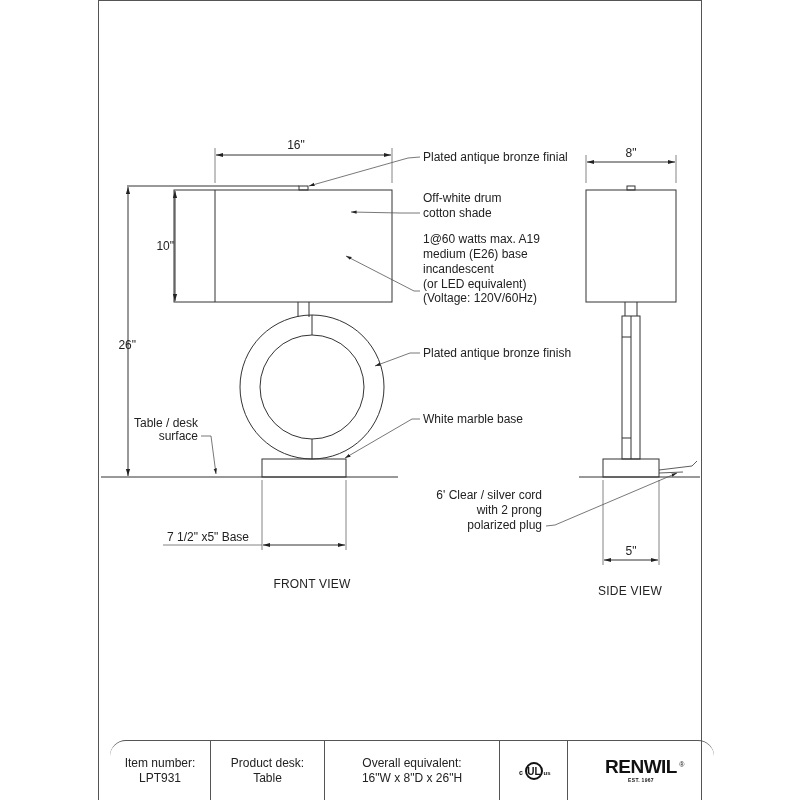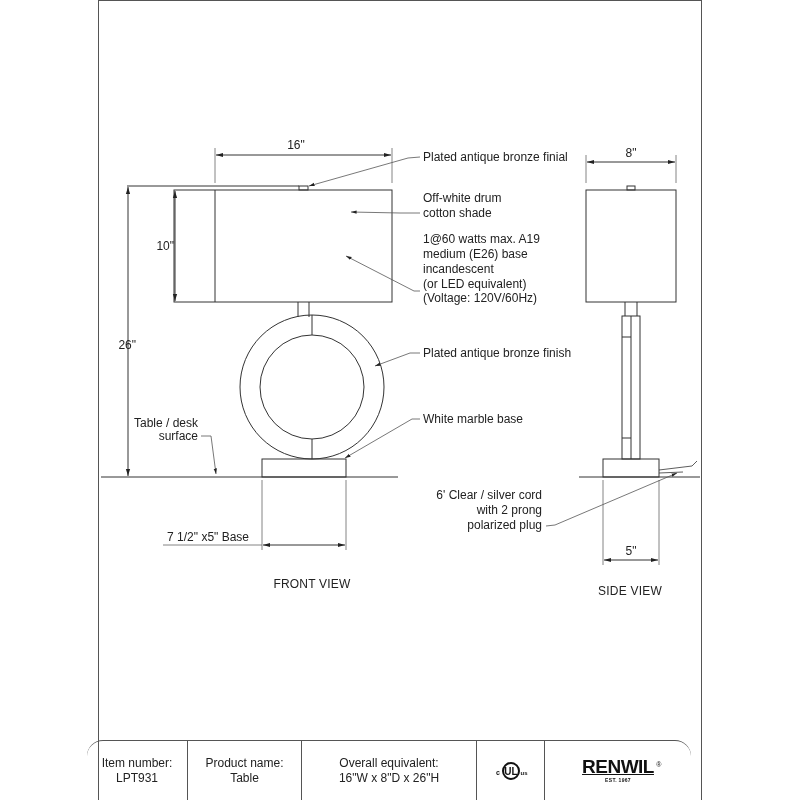--- a/index.html
+++ b/index.html
@@ -2,24 +2,24 @@
 <html><head>
 <meta charset="utf-8">
 <style>
   html, body { margin:0; padding:0; background:#ffffff; }
   body { width:800px; height:800px; position:relative; overflow:hidden; font-family:"Liberation Sans", sans-serif; color:#222; }
   #sheet { position:absolute; left:98px; top:0; width:604px; height:800px; border-left:1.5px solid #555; border-right:1.5px solid #555; border-top:1.5px solid #555; box-sizing:border-box; }
   #drawing { position:absolute; left:0; top:0; }
   .lbl { font-family:"Liberation Sans", sans-serif; font-size:12px; fill:#222; }
   .dim { font-family:"Liberation Sans", sans-serif; font-size:12px; fill:#222; }
   .view { font-family:"Liberation Sans", sans-serif; font-size:12px; fill:#222; letter-spacing:0.2px; }
-  #footer { position:absolute; left:87px; top:740px; width:604px; height:60px; border-top:1.5px solid #555; display:flex; box-sizing:border-box;border-radius:16px; }
+  #footer { position:absolute; left:110px; top:740px; width:604px; height:60px; border-top:1.5px solid #555; display:flex; box-sizing:border-box;border-radius:16px; }
   .fcell { border-right:1px solid #555; display:flex; flex-direction:column; align-items:center; justify-content:center; font-size:12px; line-height:15px; color:#222; box-sizing:border-box; }
   .fcell:last-child { border-right:none; }
-  .renwil { font-family:"Liberation Sans", sans-serif; font-weight:bold; font-size:19px; letter-spacing:-0.5px; color:#111; line-height:18px; position:relative;text-decoration:underline; }
+  .renwil { font-family:"Liberation Sans", sans-serif; font-weight:bold; font-size:19px; letter-spacing:-0.5px; color:#111; line-height:18px; position:relative; }
   .renwil sup { font-size:7px; font-weight:normal; position:absolute; top:-2px; right:-7px; }
   .est { font-size:5px; font-weight:bold; color:#111; letter-spacing:0.3px; line-height:8px; }
 </style>
 </head>
 <body>
 
 <div id="sheet"></div>
 
 <svg id="drawing" width="800" height="740" viewBox="0 0 800 740">
   <defs>
@@ -122,21 +122,21 @@
   <text class="view" x="312" y="588" text-anchor="middle">FRONT VIEW</text>
   <text class="view" x="630" y="595" text-anchor="middle">SIDE VIEW</text>
 </svg>
 
 <div id="footer">
   <div class="fcell" style="width:101px">
     <span>Item number:</span>
     <span>LPT931</span>
   </div>
   <div class="fcell" style="width:114px">
-    <span>Product name:</span>
+    <span>Product desk:</span>
     <span>Table</span>
   </div>
   <div class="fcell" style="width:175px">
     <span>Overall equivalent:</span>
     <span>16"W x 8"D x 26"H</span>
   </div>
   <div class="fcell" style="width:68px">
     <svg width="36" height="20" viewBox="0 0 36 20">
       <circle cx="18" cy="10" r="8" fill="none" stroke="#111" stroke-width="2"></circle>
       <text x="18" y="14" text-anchor="middle" font-family="Liberation Sans, sans-serif" font-weight="bold" font-size="10" fill="#111">UL</text>

